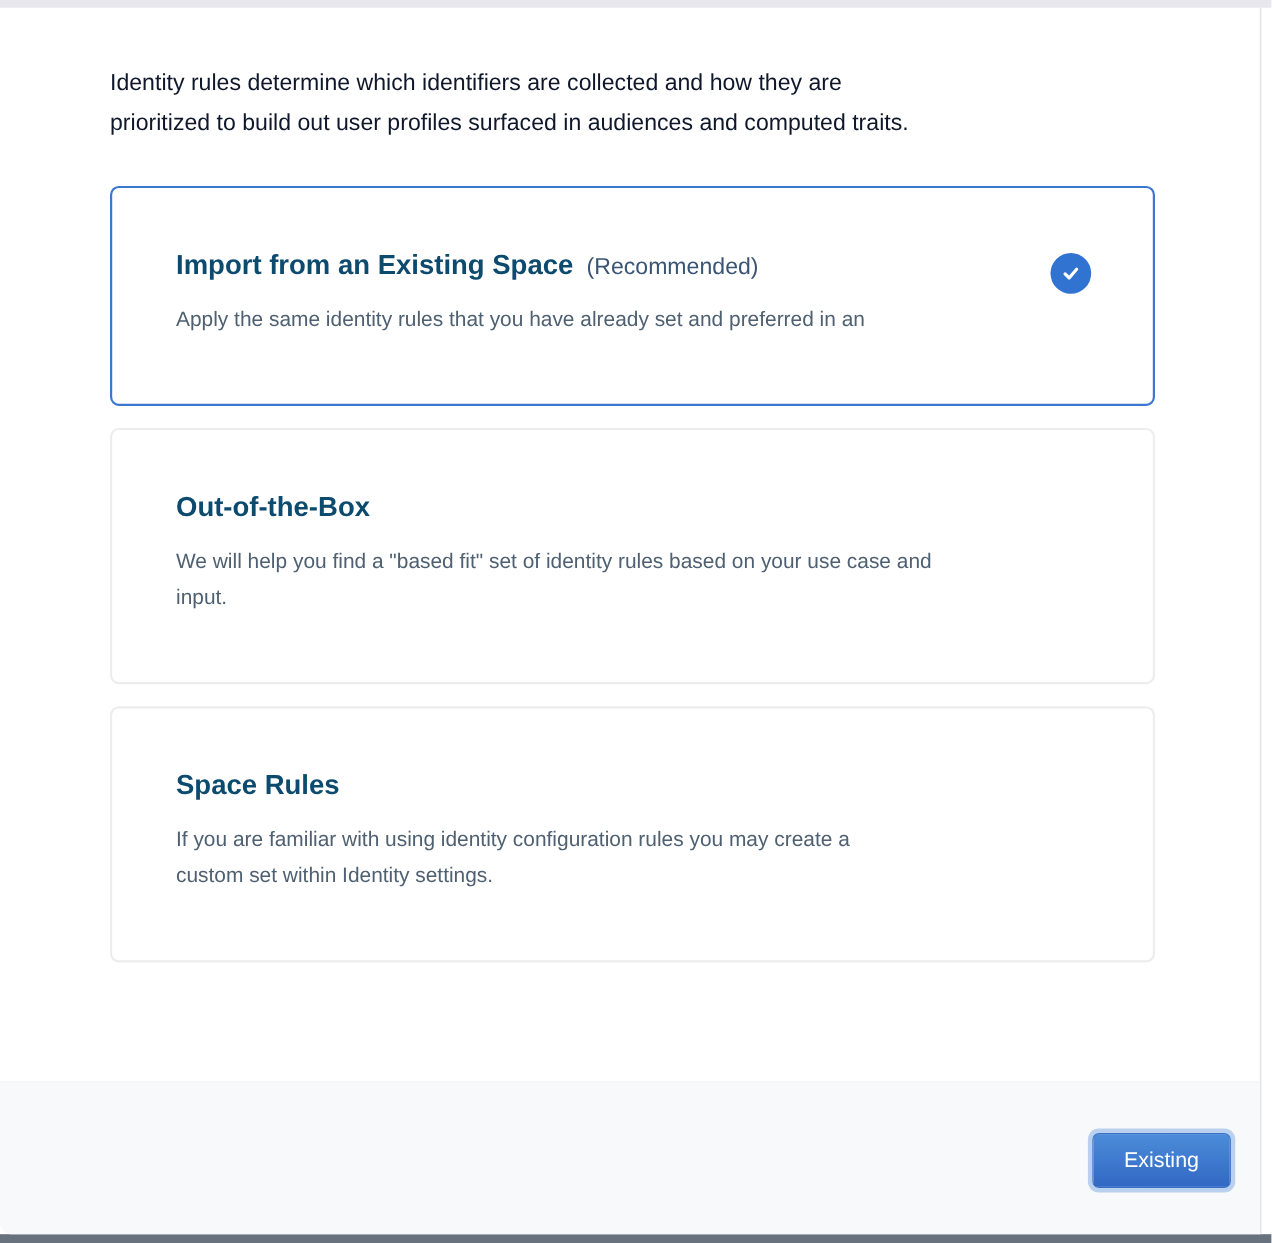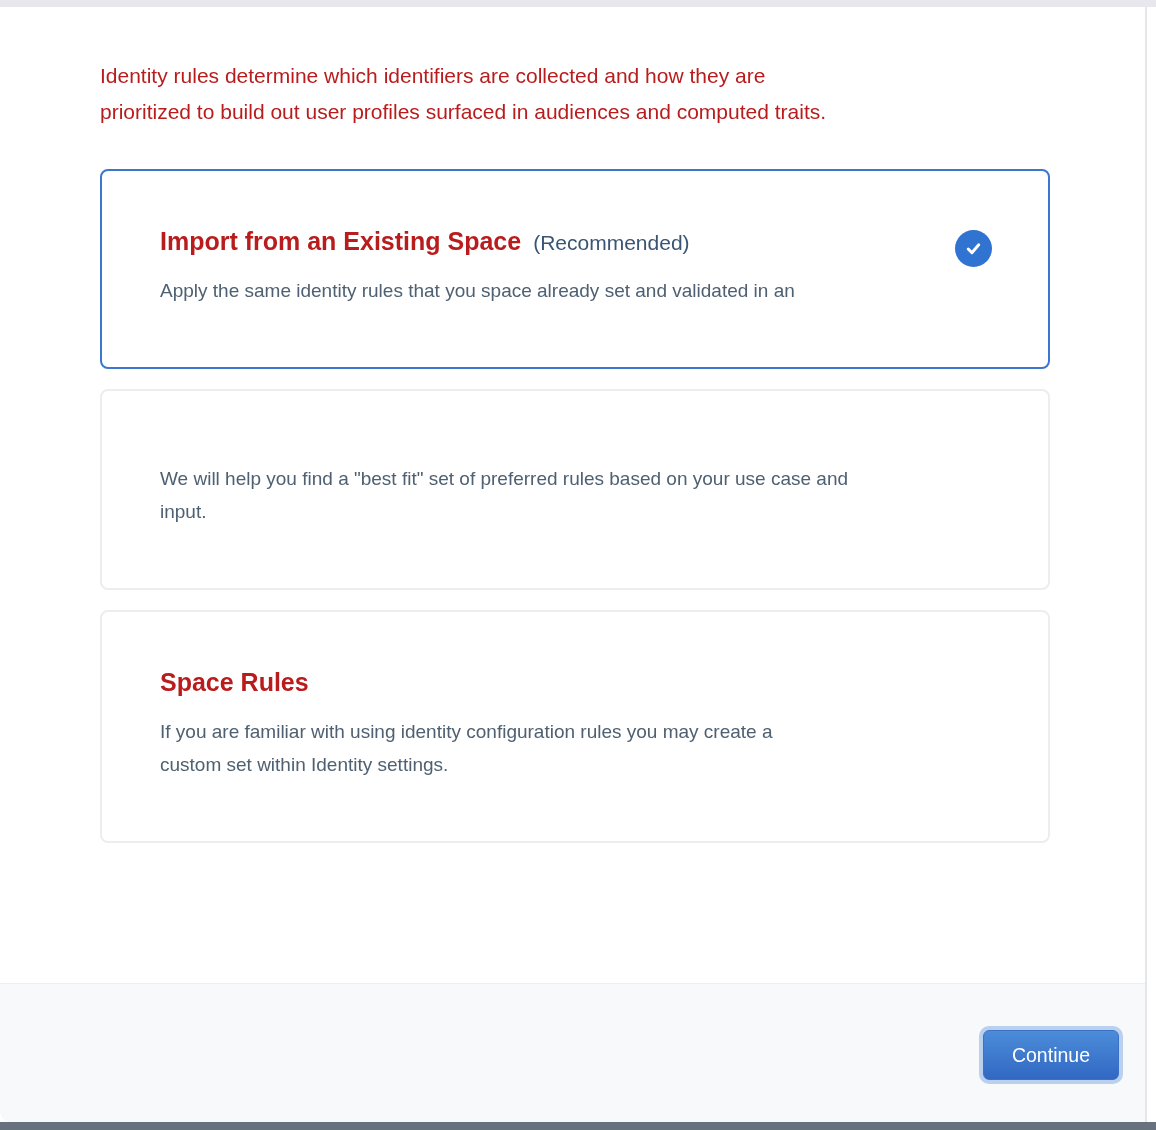--- a/index.html
+++ b/index.html
@@ -30,38 +30,38 @@
   }
   .modal-body {
     flex: 1 1 auto;
     padding: 51px 0 0 100px;
     overflow: hidden;
   }
   .intro {
     width: 980px;
     font-size: 21px;
     line-height: 36px;
-    color: #b91c1c;
+    color: #0f172a;
     margin-bottom: 39px;
   }
   .cards { width: 950px; display: flex; flex-direction: column; gap: 20px; }
   .option-card {
     position: relative;
     background: #ffffff;
     border: 2px solid #ededef;
     border-radius: 8px;
     padding: 54px 110px 60px 58px;
     cursor: pointer;
   }
   .option-card.selected { border-color: #3b76cf; }
   .card-title-row { display: flex; align-items: baseline; gap: 12px; }
   .card-title {
     font-size: 25px;
     font-weight: bold;
-    color: #b91c1c;
+    color: #0c4a6e;
     line-height: 32px;
   }
   .card-badge {
     font-size: 21px;
     color: #3a5573;
   }
   .card-desc {
     margin-top: 17px;
     font-size: 19px;
     line-height: 33px;
@@ -114,32 +114,36 @@
     </div>
 
     <div class="cards">
 
       <div class="option-card selected">
         <div class="card-title-row">
           <span class="card-title">Import from an Existing Space</span>
           <span class="card-badge">(Recommended)</span>
         </div>
         <div class="card-desc">
-          <div>Apply the same identity rules that you space already set and validated in an</div>
+          <div>Apply the same identity rules that you have already set and preferred in an</div>
         </div>
         <span class="check-badge">
           <svg width="21" height="21" viewBox="0 0 20 20">
             <path d="M5 10.5 L8.5 14 L15 6.5" fill="none" stroke="#ffffff" stroke-width="2.8" stroke-linecap="round" stroke-linejoin="round"></path>
           </svg>
         </span>
       </div>
 
       <div class="option-card">
+        <div class="card-title-row">
+          <span class="card-title">Out-of-the-Box</span>
+          <span class="card-badge"></span>
+        </div>
         <div class="card-desc">
-          <div>We will help you find a "best fit" set of preferred rules based on your use case and</div>
+          <div>We will help you find a "based fit" set of identity rules based on your use case and</div>
           <div>input.</div>
         </div>
 
       </div>
 
       <div class="option-card">
         <div class="card-title-row">
           <span class="card-title">Space Rules</span>
           <span class="card-badge"></span>
         </div>
@@ -147,17 +151,17 @@
           <div>If you are familiar with using identity configuration rules you may create a</div>
           <div>custom set within Identity settings.</div>
         </div>
 
       </div>
 
     </div>
   </div>
 
   <div class="modal-footer">
-    <button class="continue-btn">Continue</button>
+    <button class="continue-btn">Existing</button>
   </div>
 </div>
 
 <div class="bottom-strip"></div>
 
 </body></html>

